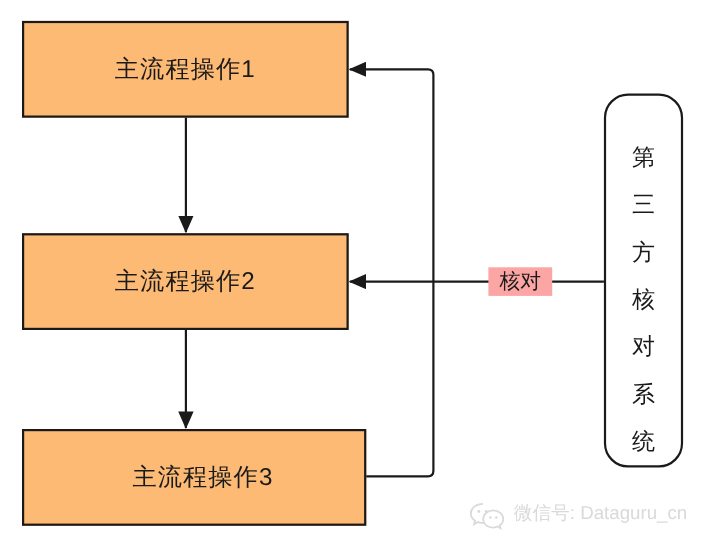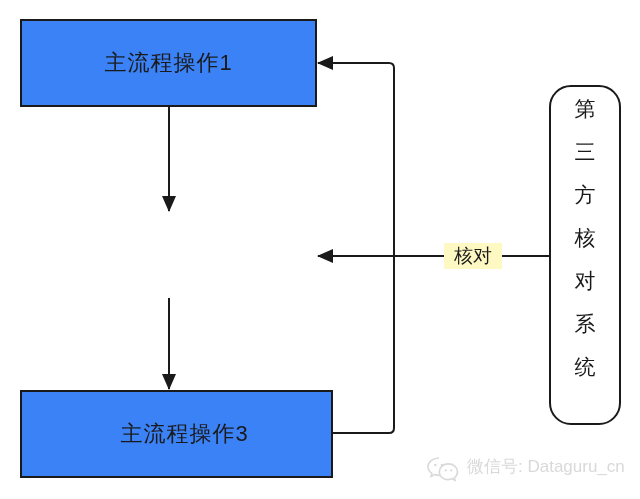--- a/index.html
+++ b/index.html
@@ -21,58 +21,58 @@
     top: 0;
     width: 640px;
     height: 499px;
   }
   .pbox {
     position: absolute;
     left: 20px;
     width: 293px;
     height: 84px;
     border: 2px solid #1a1a1a;
-    background: #3b82f6;
+    background: #fdba74;
     display: flex;
     align-items: center;
     justify-content: center;
     font-size: 22px;
     color: #1a1a1a;
     letter-spacing: 1px;
   }
   .pbox1 { top: 19px; }
   .pbox2 { top: 212px; }
   .pbox3 { top: 390px; padding-left: 16px; }
   .side-box {
     position: absolute;
     left: 549px;
     top: 85px;
     width: 68px;
     height: 336px;
     border: 2px solid #1a1a1a;
     border-radius: 22px;
     background: #ffffff;
     display: flex;
-    align-items: flex-start;
+    align-items: flex-end;
     justify-content: center;
   }
   .vtext {
     width: 26px;
     word-break: break-all;
     line-height: 43px;
     font-size: 21px;
     color: #1a1a1a;
     text-align: center;
   }
   .edge-label {
     position: absolute;
     left: 473px;
     top: 256px;
     transform: translate(-50%, -50%);
-    background: #fef9c3;
+    background: #fca5a5;
     padding: 0 10px;
     font-size: 19px;
     color: #1a1a1a;
     white-space: nowrap;
   }
   .watermark {
     position: absolute;
     left: 426px;
     top: 455px;
     display: flex;
@@ -104,20 +104,23 @@
     <line x1="549" y1="256" x2="318" y2="256" stroke="#1a1a1a" stroke-width="2" marker-end="url(#ah)"></line>
 
     <path d="M394,256 L394,68 Q394,63 389,63 L318,63" fill="none" stroke="#1a1a1a" stroke-width="2" marker-end="url(#ah)"></path>
 
     <path d="M394,256 L394,428 Q394,433 389,433 L318,433" fill="none" stroke="#1a1a1a" stroke-width="2" marker-end="url(#ah)"></path>
   </svg>
 
   <div class="pbox pbox1">
     <span>主流程操作1</span>
   </div>
+  <div class="pbox pbox2">
+    <span>主流程操作2</span>
+  </div>
   <div class="pbox pbox3">
     <span>主流程操作3</span>
   </div>
 
   <div class="side-box">
     <span class="vtext">第三方核对系统</span>
   </div>
 
   <div class="edge-label">核对</div>
 

